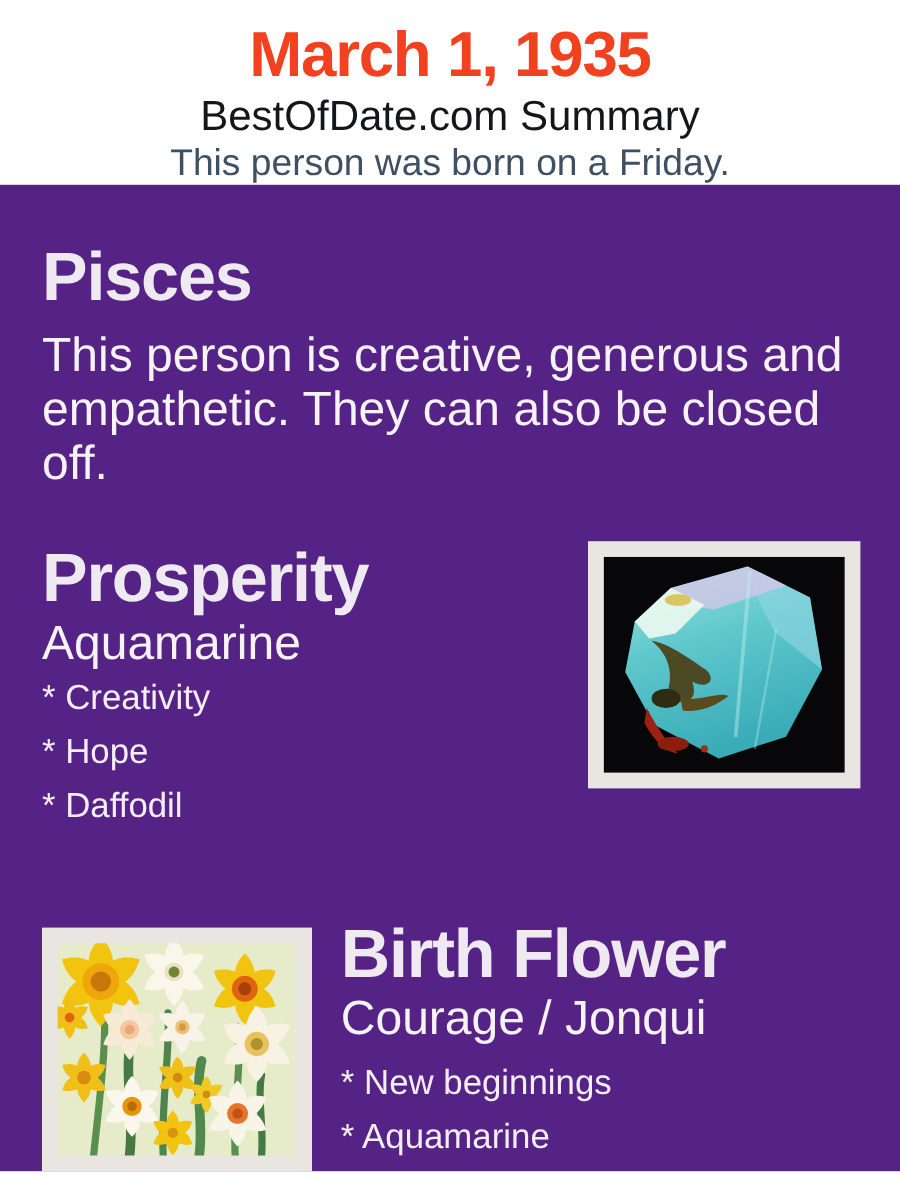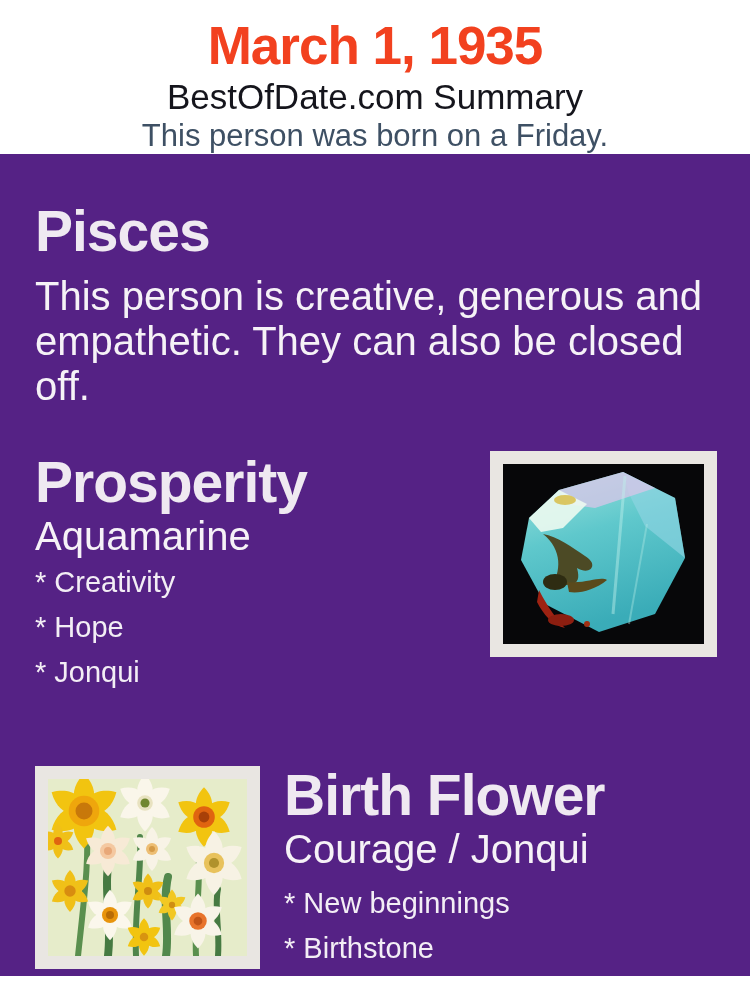--- a/index.html
+++ b/index.html
@@ -53,21 +53,21 @@
     letter-spacing: -1px;
   }
   .item-name {
     margin: 0; font-size: 40px; font-weight: 400; line-height: 46px;
     color: #f6f2f7;
   }
   .traits { margin: 6px 0 0; }
   .trait { font-size: 29px; line-height: 34px; margin: 0 0 11px; color: #f3eef5; }
 
   .stone-row { display: flex; justify-content: space-between; align-items: flex-start; }
-  .flower-row { display: flex; align-items: center; margin-top: 58px; }
+  .flower-row { display: flex; align-items: flex-end; margin-top: 58px; }
   .flower-text { margin-left: 24px; padding-top: 6px; }
   .flower-text .traits { margin-top: 14px; }
 
   .framed {
     background: #e9e6e2; padding: 13px; box-sizing: content-box;
     flex-shrink: 0; font-size: 0; line-height: 0;
   }
   .framed svg { display: block; }
 </style>
 </head>
@@ -88,21 +88,21 @@
     <h2 class="zodiac-sign">Pisces</h2>
     <p class="zodiac-desc">This person is creative, generous and empathetic. They can also be closed off.</p>
 
     <div class="stone-row">
       <div class="stone-text">
         <h3 class="section-title">Prosperity</h3>
         <div class="item-name">Aquamarine</div>
         <div class="traits">
           <div class="trait">* Creativity</div>
           <div class="trait">* Hope</div>
-          <div class="trait">* Jonqui</div>
+          <div class="trait">* Daffodil</div>
         </div>
       </div>
 
       <div class="framed">
         <svg width="201" height="180" viewBox="0 0 201 180" xmlns="http://www.w3.org/2000/svg">
           <defs>
             <linearGradient id="teal" x1="0" y1="0" x2="0.3" y2="1">
               <stop offset="0" stop-color="#9fe4de"></stop>
               <stop offset="0.45" stop-color="#5fc8cc"></stop>
               <stop offset="1" stop-color="#3aacb8"></stop>
@@ -209,19 +209,19 @@
               <circle r="5" fill="#e06410"></circle>
             </g>
         </svg>
       </div>
 
       <div class="flower-text">
         <h3 class="section-title">Birth Flower</h3>
         <div class="item-name">Courage / Jonqui</div>
         <div class="traits">
           <div class="trait">* New beginnings</div>
-          <div class="trait">* Birthstone</div>
+          <div class="trait">* Aquamarine</div>
         </div>
       </div>
     </div>
 
   </div>
 </div>
 
 </body></html>

